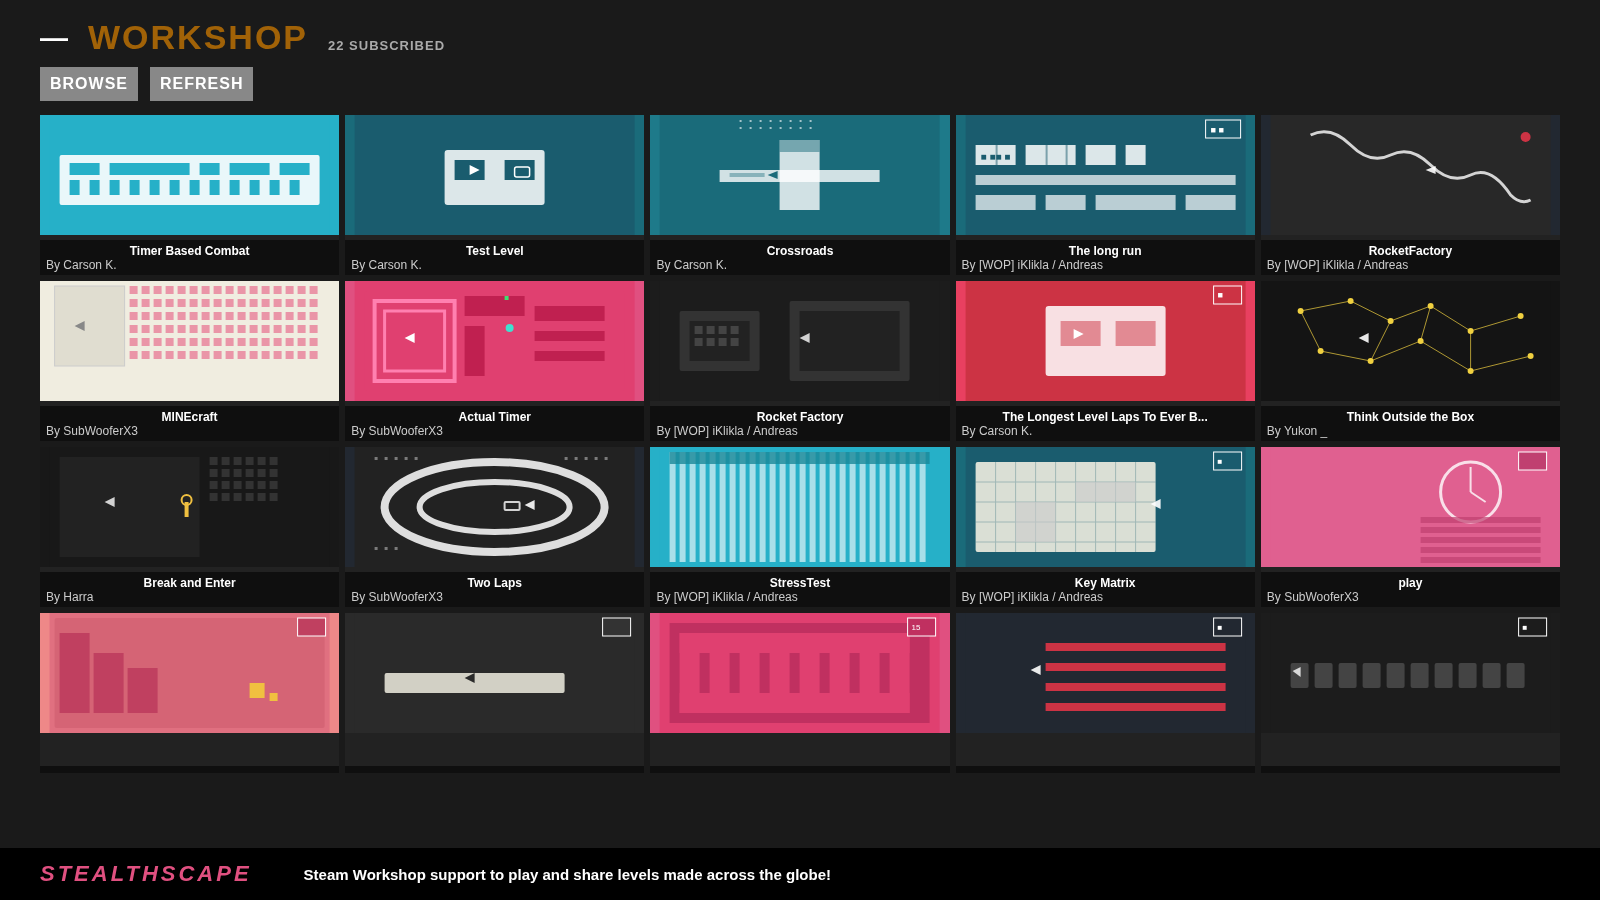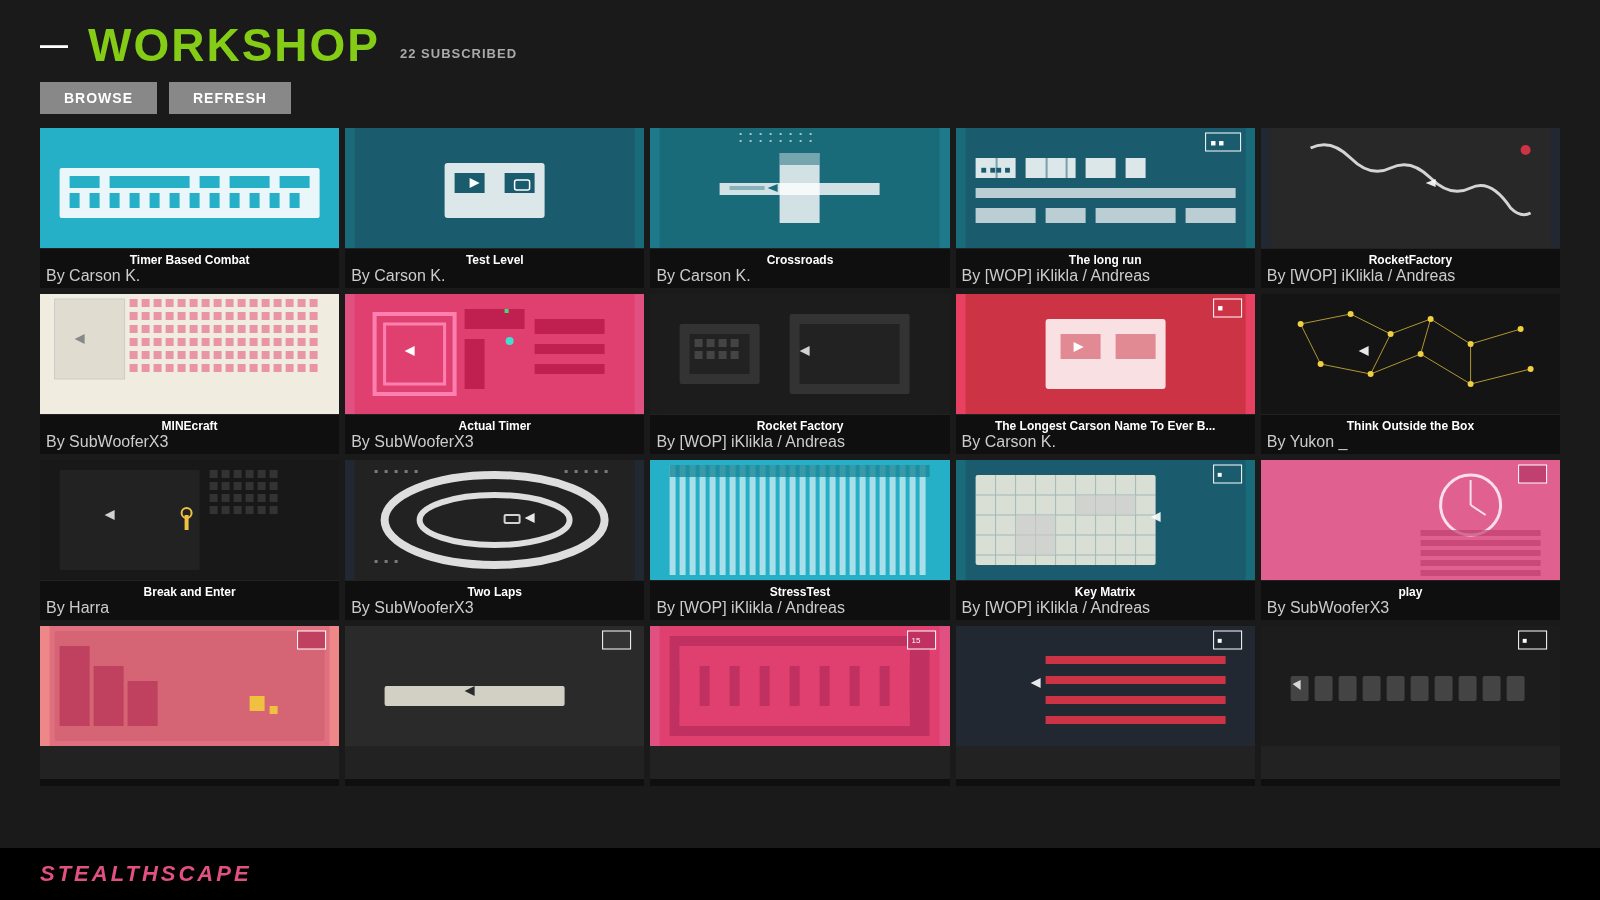--- a/index.html
+++ b/index.html
@@ -17,45 +17,45 @@
       align-items: center;
       padding: 18px 40px 10px 40px;
       gap: 20px;
     }
     .header-dash {
       font-size: 28px;
       color: #fff;
       font-weight: bold;
     }
     .header-title {
-      font-size: 46px;
+      font-size: 34px;
       font-weight: 900;
-      color: #84cc16;
+      color: #a16207;
       letter-spacing: 2px;
       text-transform: uppercase;
     }
     .header-subscribed {
       font-size: 13px;
       color: #aaa;
       font-weight: bold;
       letter-spacing: 1px;
       margin-top: 16px;
     }
 
     .toolbar {
       display: flex;
       gap: 12px;
       padding: 0 40px 14px 40px;
     }
     .btn {
       background: #888;
       color: #fff;
       border: none;
-      padding: 8px 24px;
-      font-size: 14px;
+      padding: 8px 10px;
+      font-size: 16px;
       font-weight: 900;
       letter-spacing: 1px;
       cursor: pointer;
       text-transform: uppercase;
     }
 
     .grid {
       display: grid;
       grid-template-columns: repeat(5, 1fr);
       grid-template-rows: repeat(4, 160px);
@@ -86,21 +86,21 @@
     .card-title {
       font-size: 12px;
       font-weight: bold;
       color: #fff;
       white-space: nowrap;
       overflow: hidden;
       text-overflow: ellipsis;
       text-align: center;
     }
     .card-author {
-      font-size: 16px;
+      font-size: 12px;
       color: #ccc;
       white-space: nowrap;
       overflow: hidden;
       text-overflow: ellipsis;
     }
 
     
     .thumb-cyan { background: #26b0c8; }
     .thumb-teal { background: #1a6b7a; }
     .thumb-teal2 { background: #1e7a8a; }
@@ -474,21 +474,21 @@
         <rect x="80" y="25" width="120" height="70" rx="3" fill="white" opacity="0.85"></rect>
         <rect x="95" y="40" width="40" height="25" fill="#cc3344" opacity="0.5"></rect>
         <rect x="150" y="40" width="40" height="25" fill="#cc3344" opacity="0.5"></rect>
         <polygon points="108,48 118,53 108,58" fill="white"></polygon>
 
         <rect x="248" y="5" width="28" height="18" fill="#cc3344" stroke="white" stroke-width="1"></rect>
         <text x="252" y="17" fill="white" font-size="9">■</text>
       </svg>
     </div>
     <div class="card-info">
-      <div class="card-title">The Longest Carson Name To Ever B...</div>
+      <div class="card-title">The Longest Level Laps To Ever B...</div>
       <div class="card-author">By Carson K.</div>
     </div>
   </div>
 
   <div class="card">
     <div class="card-thumb thumb-verydark">
       <svg viewBox="0 0 280 120" xmlns="http://www.w3.org/2000/svg">
         <rect width="280" height="120" fill="#141414"></rect>
 
         <g stroke="#f0d040" stroke-width="1" opacity="0.7">
@@ -832,13 +832,14 @@
     <div class="card-info">
       <div class="card-title"></div>
       <div class="card-author"></div>
     </div>
   </div>
 
 </div>
 
 <div class="footer">
   <span class="footer-logo">STEALTHSCAPE</span>
+  <span class="footer-text">Steam Workshop support to play and share levels made across the globe!</span>
 </div>
 
 </body></html>

